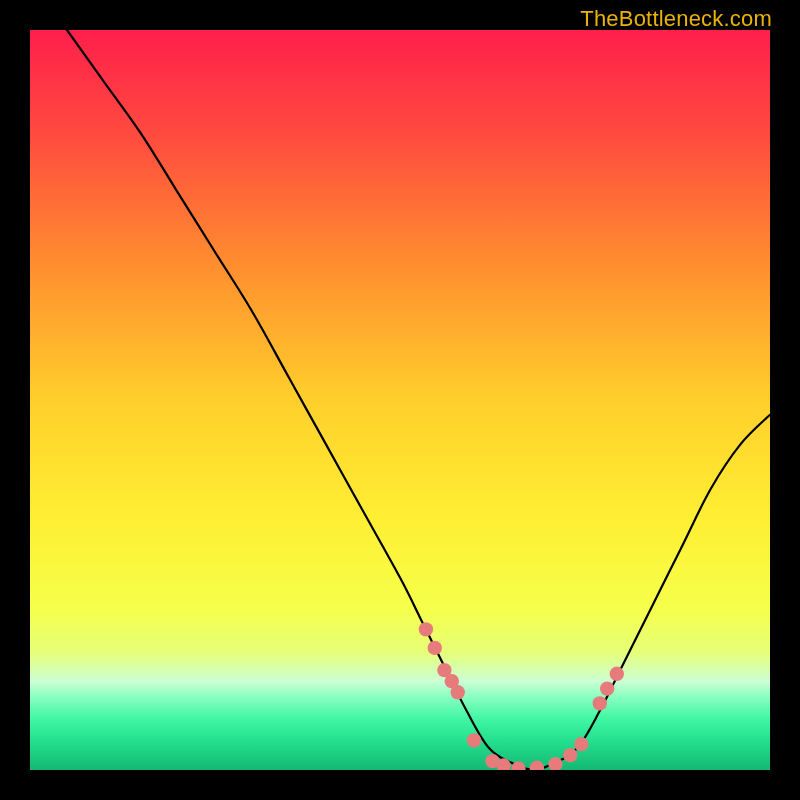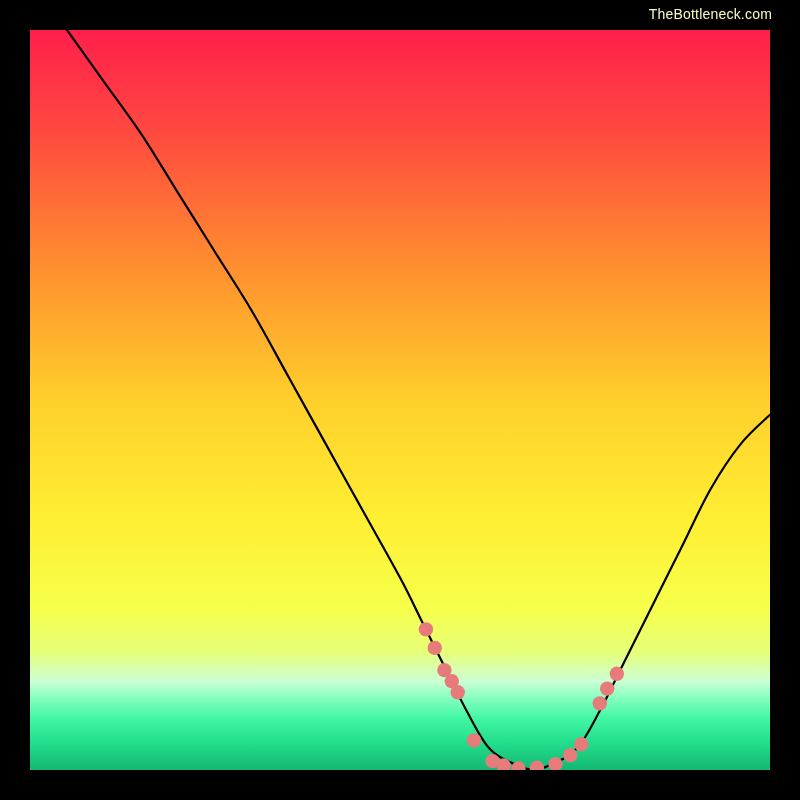--- a/index.html
+++ b/index.html
@@ -28,22 +28,22 @@
     overflow: hidden;
   }
   .gradient {
     position: absolute;
     inset: 0;
   }
   .watermark {
     position: absolute;
     top: 6px;
     right: 28px;
-    color: #fef9c3;
-    font-size: 14px;
+    color: #eab308;
+    font-size: 22px;
     font-weight: 500;
     letter-spacing: 0.2px;
     -webkit-user-select: none;
     user-select: none;
   }
   svg.curve {
     position: absolute;
     inset: 0;
   }
 </style>

